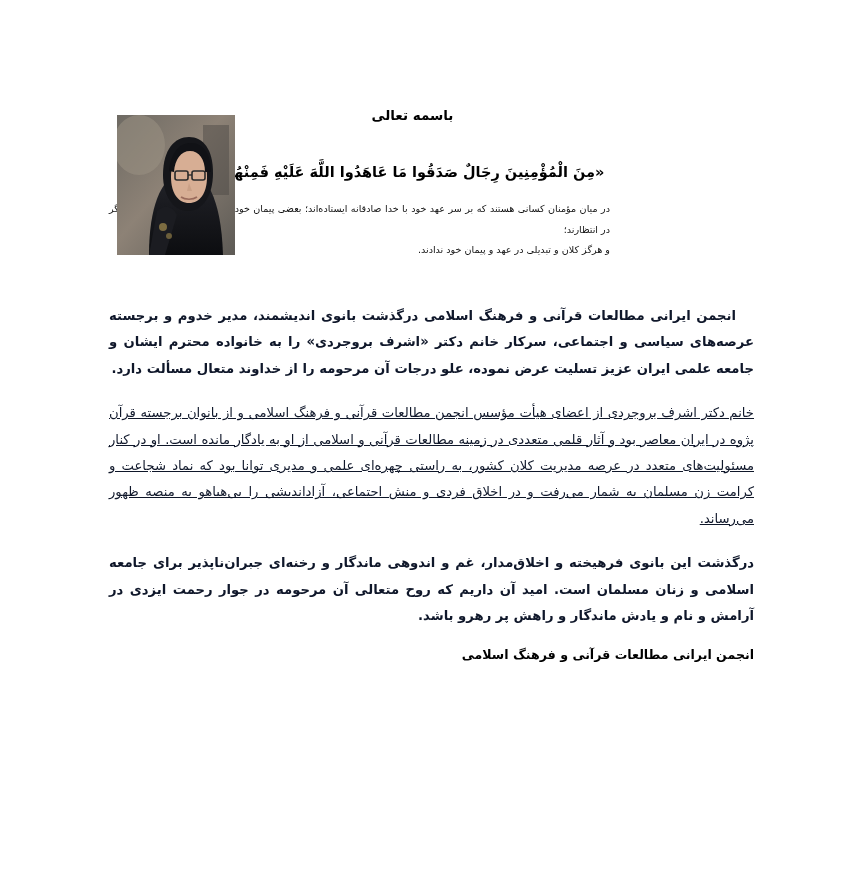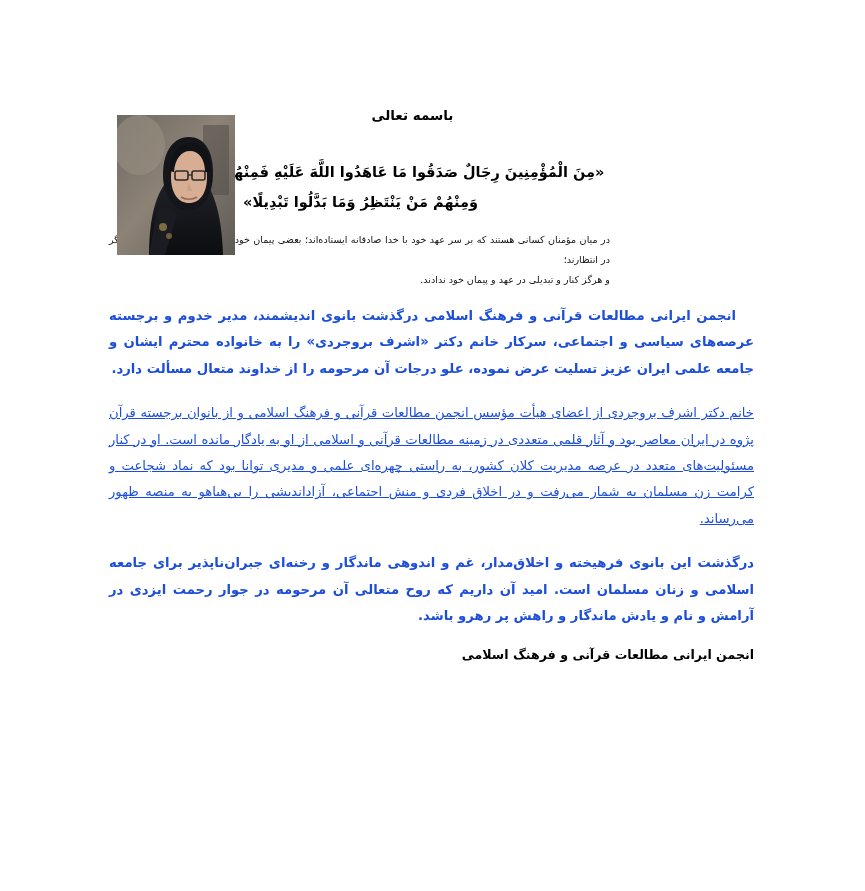--- a/index.html
+++ b/index.html
@@ -98,21 +98,21 @@
 
   
   .body-zone {
     margin-top: 10px;
     padding: 0 6px 0 4px;
   }
 
   .para {
     font-size: 13.2px;
     line-height: 2.0;
-    color: #1d4ed8;
+    color: #0f172a;
     text-align: justify;
     text-align-last: right;
     direction: rtl;
     margin: 0 0 18px 0;
     font-weight: 600;
   }
 
   .para.p1 { text-indent: 18px; }
   .para.p2 { font-weight: 500; text-decoration: underline; }
   .para.p3 { font-weight: 700; }
@@ -164,26 +164,25 @@
             <path d="M40 96 C48 88 56 92 60 100 L48 140 L32 140 Z" fill="#1b1c21"></path>
             <circle cx="46" cy="112" r="4" fill="#8d7a46" opacity="0.85"></circle>
             <circle cx="52" cy="121" r="3" fill="#8d7a46" opacity="0.7"></circle>
           </svg>
         </div>
 
         <div class="basmala">باسمه تعالی</div>
 
         <div class="ayah">
           <span class="line">«مِنَ الْمُؤْمِنِينَ رِجَالٌ صَدَقُوا مَا عَاهَدُوا اللَّهَ عَلَيْهِ فَمِنْهُمْ مَنْ قَضَى نَحْبَهُ</span>
-          <span class="line">وَمِنْهُمْ مَنْ يَنْتَظِرُ وَمَا بَدَّلُوا تَبْدِيلًا»</span>
         </div>
 
         <div class="translation">
           <div>در میان مؤمنان کسانی هستند که بر سر عهد خود با خدا صادقانه ایستاده‌اند؛ بعضی پیمان خود را به آخر بردند ، و بعضی دیگر در انتظارند؛</div>
-          <div>و هرگز کنار و تبدیلی در عهد و پیمان خود ندادند.</div>
+          <div>و هرگز کلان و تبدیلی در عهد و پیمان خود ندادند.</div>
         </div>
 
       </div>
 
       <div class="body-zone">
         <p class="para p1">انجمن ایرانی مطالعات قرآنی و فرهنگ اسلامی درگذشت  بانوی اندیشمند، مدیر خدوم و برجسته عرصه‌های سیاسی و اجتماعی، سرکار خانم دکتر «اشرف بروجردی» را به خانواده محترم ایشان و  جامعه علمی ایران عزیز تسلیت عرض نموده، علو درجات آن مرحومه را از خداوند متعال مسألت دارد.</p>
         <p class="para p2">خانم دکتر اشرف بروجردی از اعضای هیأت مؤسس انجمن مطالعات قرآنی و فرهنگ اسلامی و از بانوان برجسته قرآن پژوه در ایران معاصر بود و آثار قلمی متعددی در زمینه مطالعات قرآنی و اسلامی از او به یادگار مانده است. او در کنار مسئولیت‌های متعدد در عرصه مدیریت کلان کشور، به راستی چهره‌ای علمی و مدیری توانا بود که نماد شجاعت و کرامت زن مسلمان به شمار می‌رفت و در اخلاق فردی و منش اجتماعی، آزاداندیشی را بی‌هیاهو به منصه ظهور می‌رساند.</p>
         <p class="para p3">درگذشت این بانوی فرهیخته و اخلاق‌مدار، غم و اندوهی ماندگار و رخنه‌ای جبران‌ناپذیر برای جامعه اسلامی و زنان مسلمان است. امید آن داریم که روح متعالی آن مرحومه در جوار رحمت ایزدی در آرامش و نام و یادش ماندگار و راهش پر رهرو باشد.</p>
         <div class="signature">انجمن ایرانی مطالعات قرآنی و فرهنگ اسلامی</div>
       </div>

